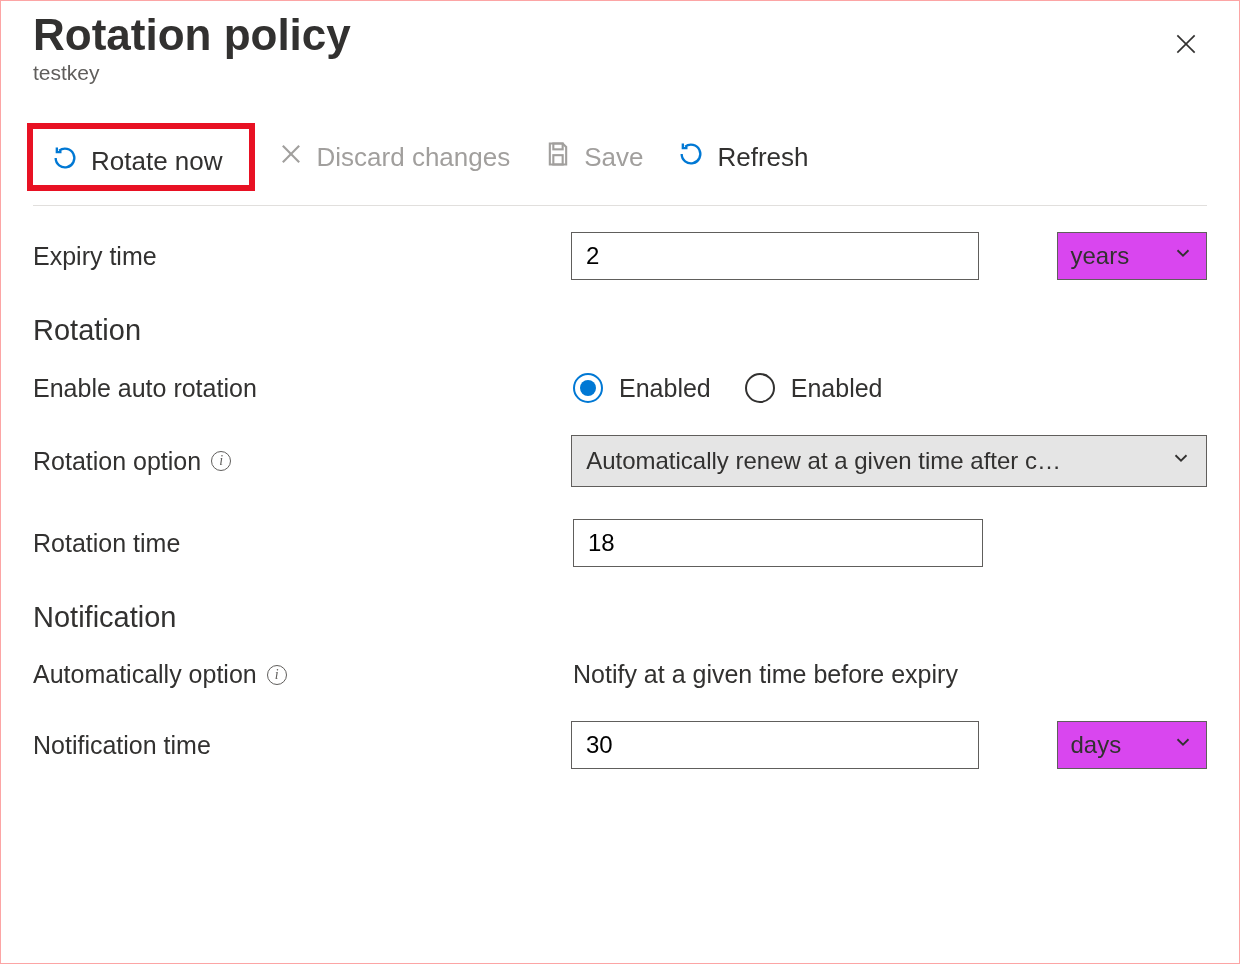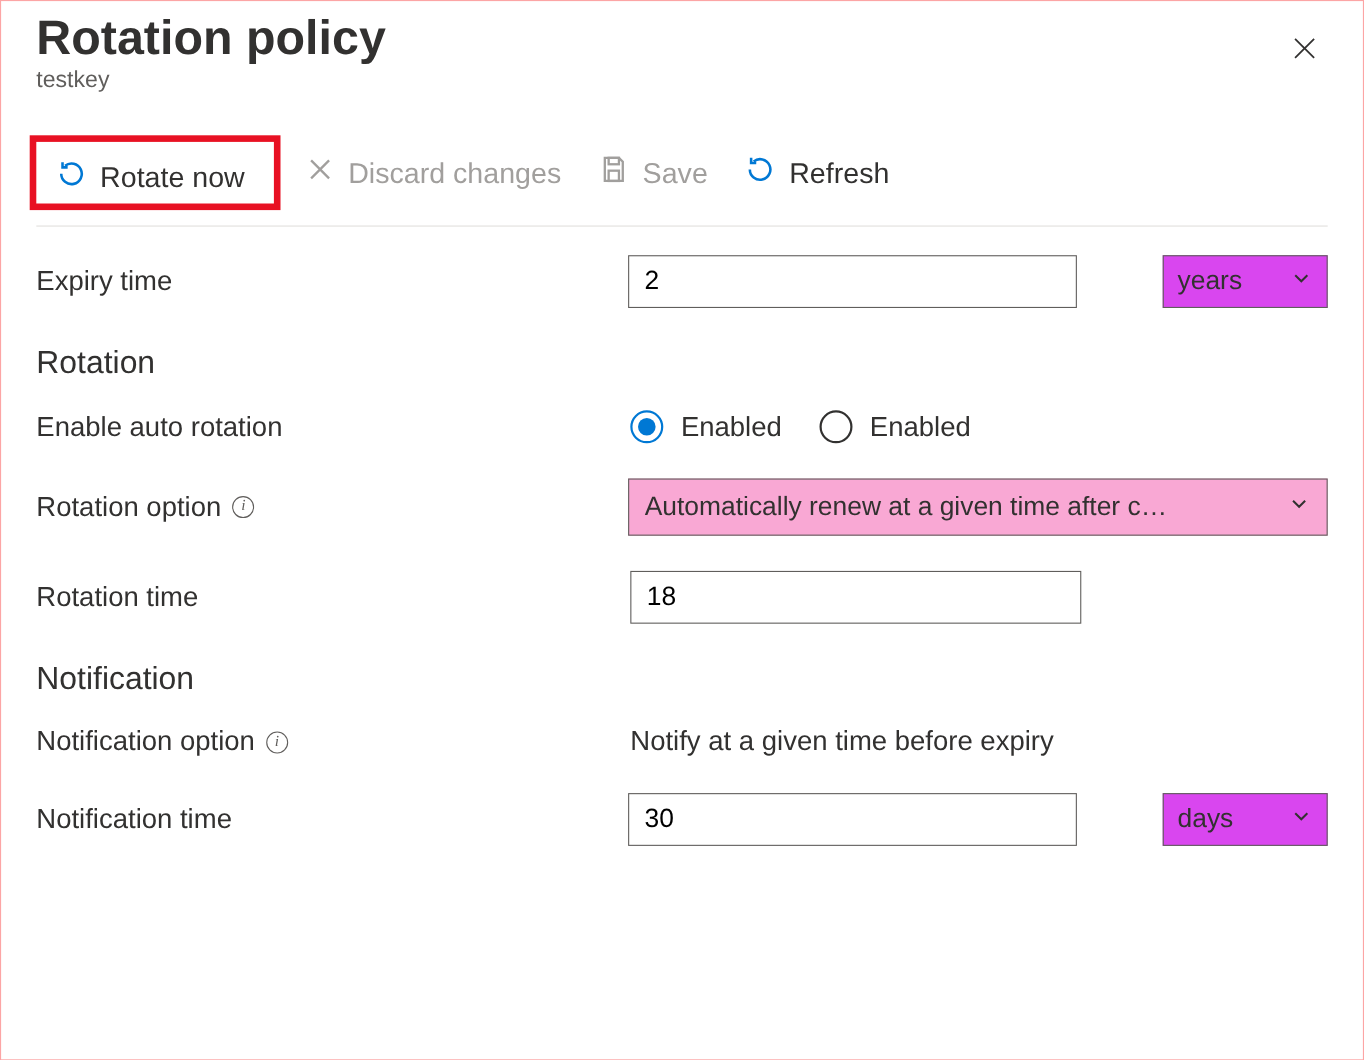--- a/index.html
+++ b/index.html
@@ -115,21 +115,21 @@
   .wide-select {
     width: 638px;
     height: 52px;
     border: 1px solid #605e5c;
     display: inline-flex;
     align-items: center;
     justify-content: space-between;
     padding: 0 14px;
     font-size: 24px;
     cursor: pointer;
-    background: #f9a8d4;
+    background: #e5e5e5;
   }
   .wide-select .ellipsis {
     white-space: nowrap;
     overflow: hidden;
     text-overflow: ellipsis;
     max-width: 560px;
   }
   .radio-group {
     display: flex;
     align-items: center;
@@ -284,21 +284,21 @@
 
     <div class="row">
       <div class="row-label">Rotation time</div>
       <input class="text-input" type="text" value="18" style="">
     </div>
 
     <div class="section-heading">Notification</div>
 
     <div class="row">
       <div class="row-label">
-        <span>Notification option</span>
+        <span>Automatically option</span>
         <span class="info-icon">i</span>
       </div>
       <div class="static-value">Notify at a given time before expiry</div>
     </div>
 
     <div class="row">
       <div class="row-label">Notification time</div>
       <input class="text-input" type="text" value="30" style="">
       <div class="unit-select-wrap">
         <span>days</span>

